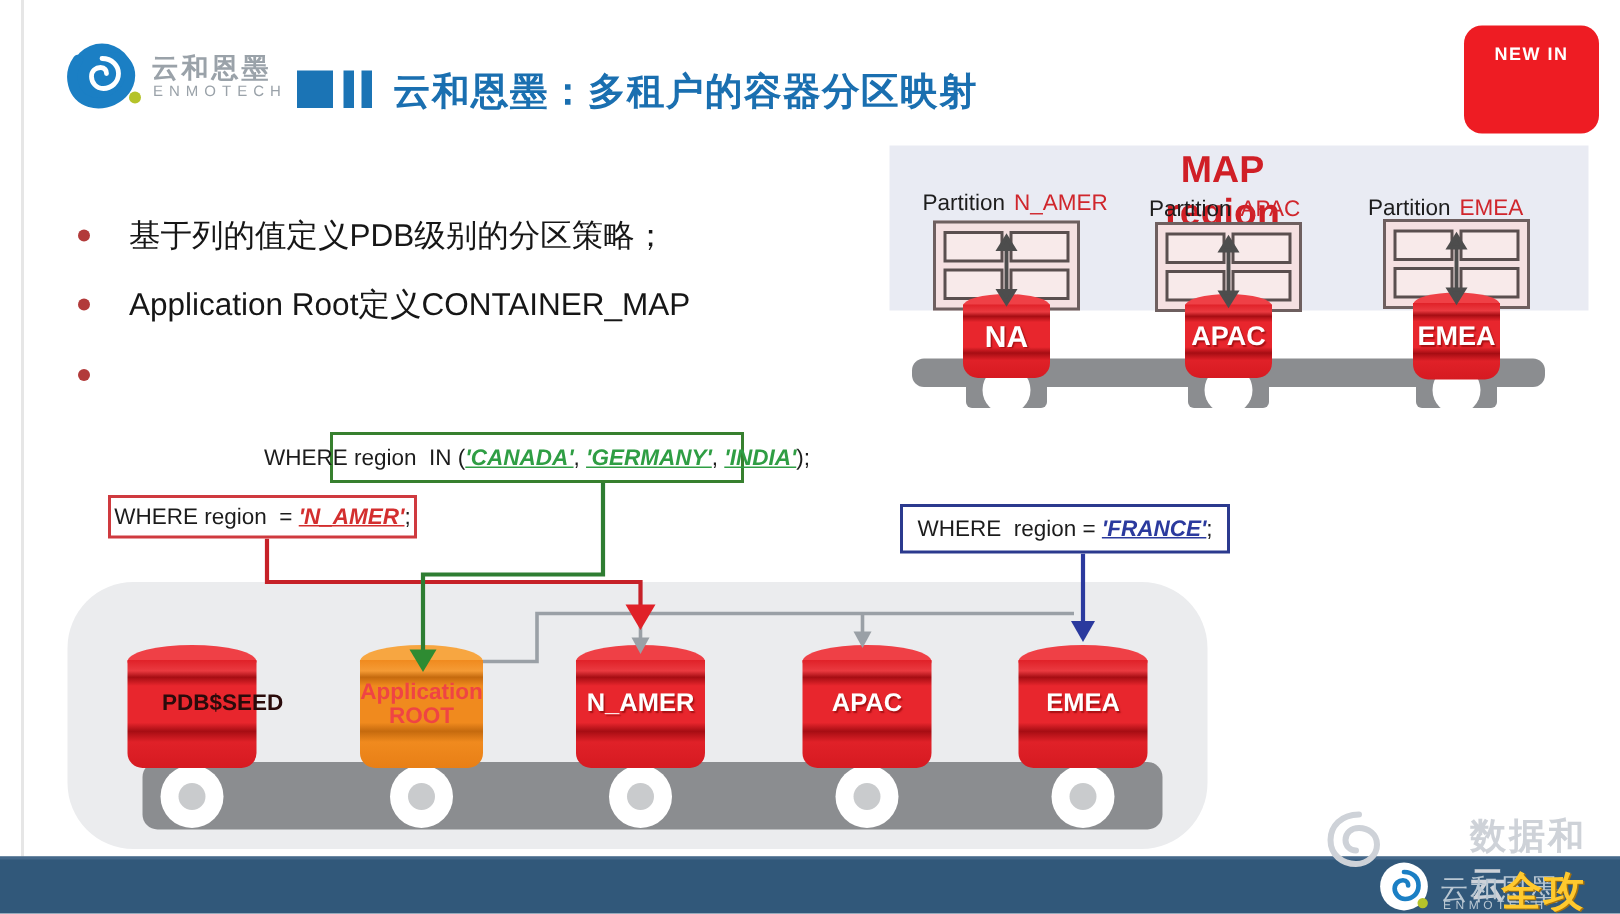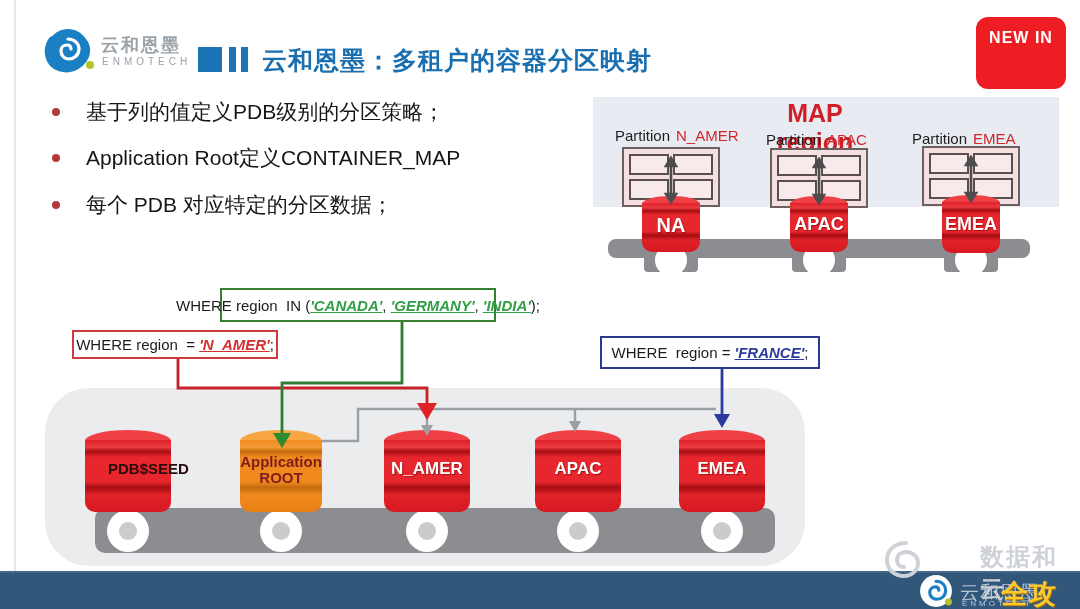--- a/index.html
+++ b/index.html
@@ -14,25 +14,25 @@
   #logo-swirl{left:44px;top:26px;}
   #brand-cn{left:101px;top:33px;font-size:18px;letter-spacing:2px;color:#9aa2a9;font-weight:bold;}
   #brand-en{left:102px;top:56px;font-size:10px;letter-spacing:4px;color:#9aa2a9;}
   .tblock{background:#1b74b5;top:47px;}
   #tb1{left:198px;width:24px;height:25px;}
   #tb2{left:229px;width:7px;height:25px;}
   #tb3{left:241px;width:7px;height:25px;}
   #page-title{left:262px;top:44px;font-size:25px;font-weight:bold;color:#1a6fb0;letter-spacing:1px;}
   #badge{left:976px;top:17px;width:90px;height:72px;background:#ee1c23;border-radius:12px;
          color:#fff;text-align:center;line-height:1;}
-  #badge .l1{font-size:16px;font-weight:bold;letter-spacing:1px;margin-top:13px;}
+  #badge .l1{font-size:12px;font-weight:bold;letter-spacing:1px;margin-top:13px;}
   #badge .l2{font-size:33px;font-weight:bold;margin-top:2px;}
   #badge .sup{font-size:17px;vertical-align:10px;}
   
-  .bullet-row{left:52px;width:560px;height:30px;display:flex;align-items:center;}
+  .bullet-row{left:52px;width:560px;height:30px;display:flex;align-items:center;margin-top:45px;}
   .bullet-dot{width:8px;height:8px;border-radius:50%;background:#b23a3a;margin-right:26px;flex:0 0 auto;}
   .bullet-text{font-size:21px;color:#161616;white-space:nowrap;}
   
   #map-panel{left:593px;top:97px;width:466px;height:110px;background:#e9ebf3;}
   #map-title{left:755px;top:99px;width:120px;text-align:center;font-size:25px;font-weight:bold;color:#d01f26;}
   .part-label{font-size:15px;font-weight:normal;color:#1d1d1d;white-space:nowrap;}
   .part-label .pname{color:#d0262c;margin-left:6px;}
   .map-box{width:98px;height:60px;background:#f5e0e1;border:2px solid #6e5f5f;box-sizing:border-box;
            display:grid;grid-template-columns:1fr 1fr;grid-template-rows:1fr 1fr;gap:4px;padding:5px;}
   .map-cell{background:#f8eaea;border:2px solid #5a4f4f;}
@@ -42,21 +42,21 @@
   .cyl .top{position:absolute;left:0;right:0;top:0;border-radius:50%;}
   .cyl.red .body{background:linear-gradient(180deg,#e02128 0%,#ea3a40 10%,#a60d13 16%,#e8262d 24%,
                  #e8262d 58%,#a60d13 66%,#e02128 76%,#d61a21 100%);}
   .cyl.red .top{background:#ef4046;border-bottom:2px solid #9c0c12;}
   .cyl.orange .body{background:linear-gradient(180deg,#f08a1e 0%,#f59b35 10%,#c56a0e 16%,#f08a1e 24%,
                  #f08a1e 58%,#c56a0e 66%,#f08a1e 76%,#e87f16 100%);}
   .cyl.orange .top{background:#f7a641;border-bottom:2px solid #b86309;}
   .cyl .lbl{position:absolute;left:0;right:0;text-align:center;font-weight:bold;line-height:1.05;}
   .lbl.white{color:#ffffff;text-shadow:1px 1px 1px rgba(120,0,0,.6);}
   .lbl.dark{color:#2a0b0b;}
-  .lbl.black{color:#7f1d1d;}
+  .lbl.black{color:#ef4444;}
   
   .platform{background:#8b8d90;}
   .wheel{position:absolute;background:#ffffff;border-radius:50%;}
   .hub{position:absolute;background:#c9cbcd;border-radius:50%;}
   .tab{position:absolute;background:#8b8d90;border-radius:4px;}
   
   .where-box{background:#ffffff;font-size:15px;color:#1c1c1c;display:flex;align-items:center;
              justify-content:center;box-sizing:border-box;white-space:pre;z-index:6;}
   #where-green{left:220px;top:288px;width:276px;height:34px;border:2px solid #37802f;}
   #where-red{left:72px;top:330px;width:206px;height:29px;border:2px solid #cf3a3f;}
@@ -106,21 +106,20 @@
 <div class="abs bullet-row" style="top:97px;">
   <span class="bullet-dot"></span>
   <span class="bullet-text">基于列的值定义PDB级别的分区策略；</span>
 </div>
 <div class="abs bullet-row" style="top:143px;">
   <span class="bullet-dot"></span>
   <span class="bullet-text">Application Root定义CONTAINER_MAP</span>
 </div>
 <div class="abs bullet-row" style="top:190px;">
   <span class="bullet-dot"></span>
-  <span class="bullet-text">每个 PDB 对应特定的分区数据；</span>
 </div>
 
 <div class="abs" id="map-panel"></div>
 <div class="abs" id="map-title">MAP region</div>
 
 <div class="abs part-label" style="left:615px;top:127px;">
   <span>Partition</span><span class="pname">N_AMER</span>
 </div>
 <div class="abs part-label" style="left:766px;top:131px;">
   <span>Partition</span><span class="pname">APAC</span>

